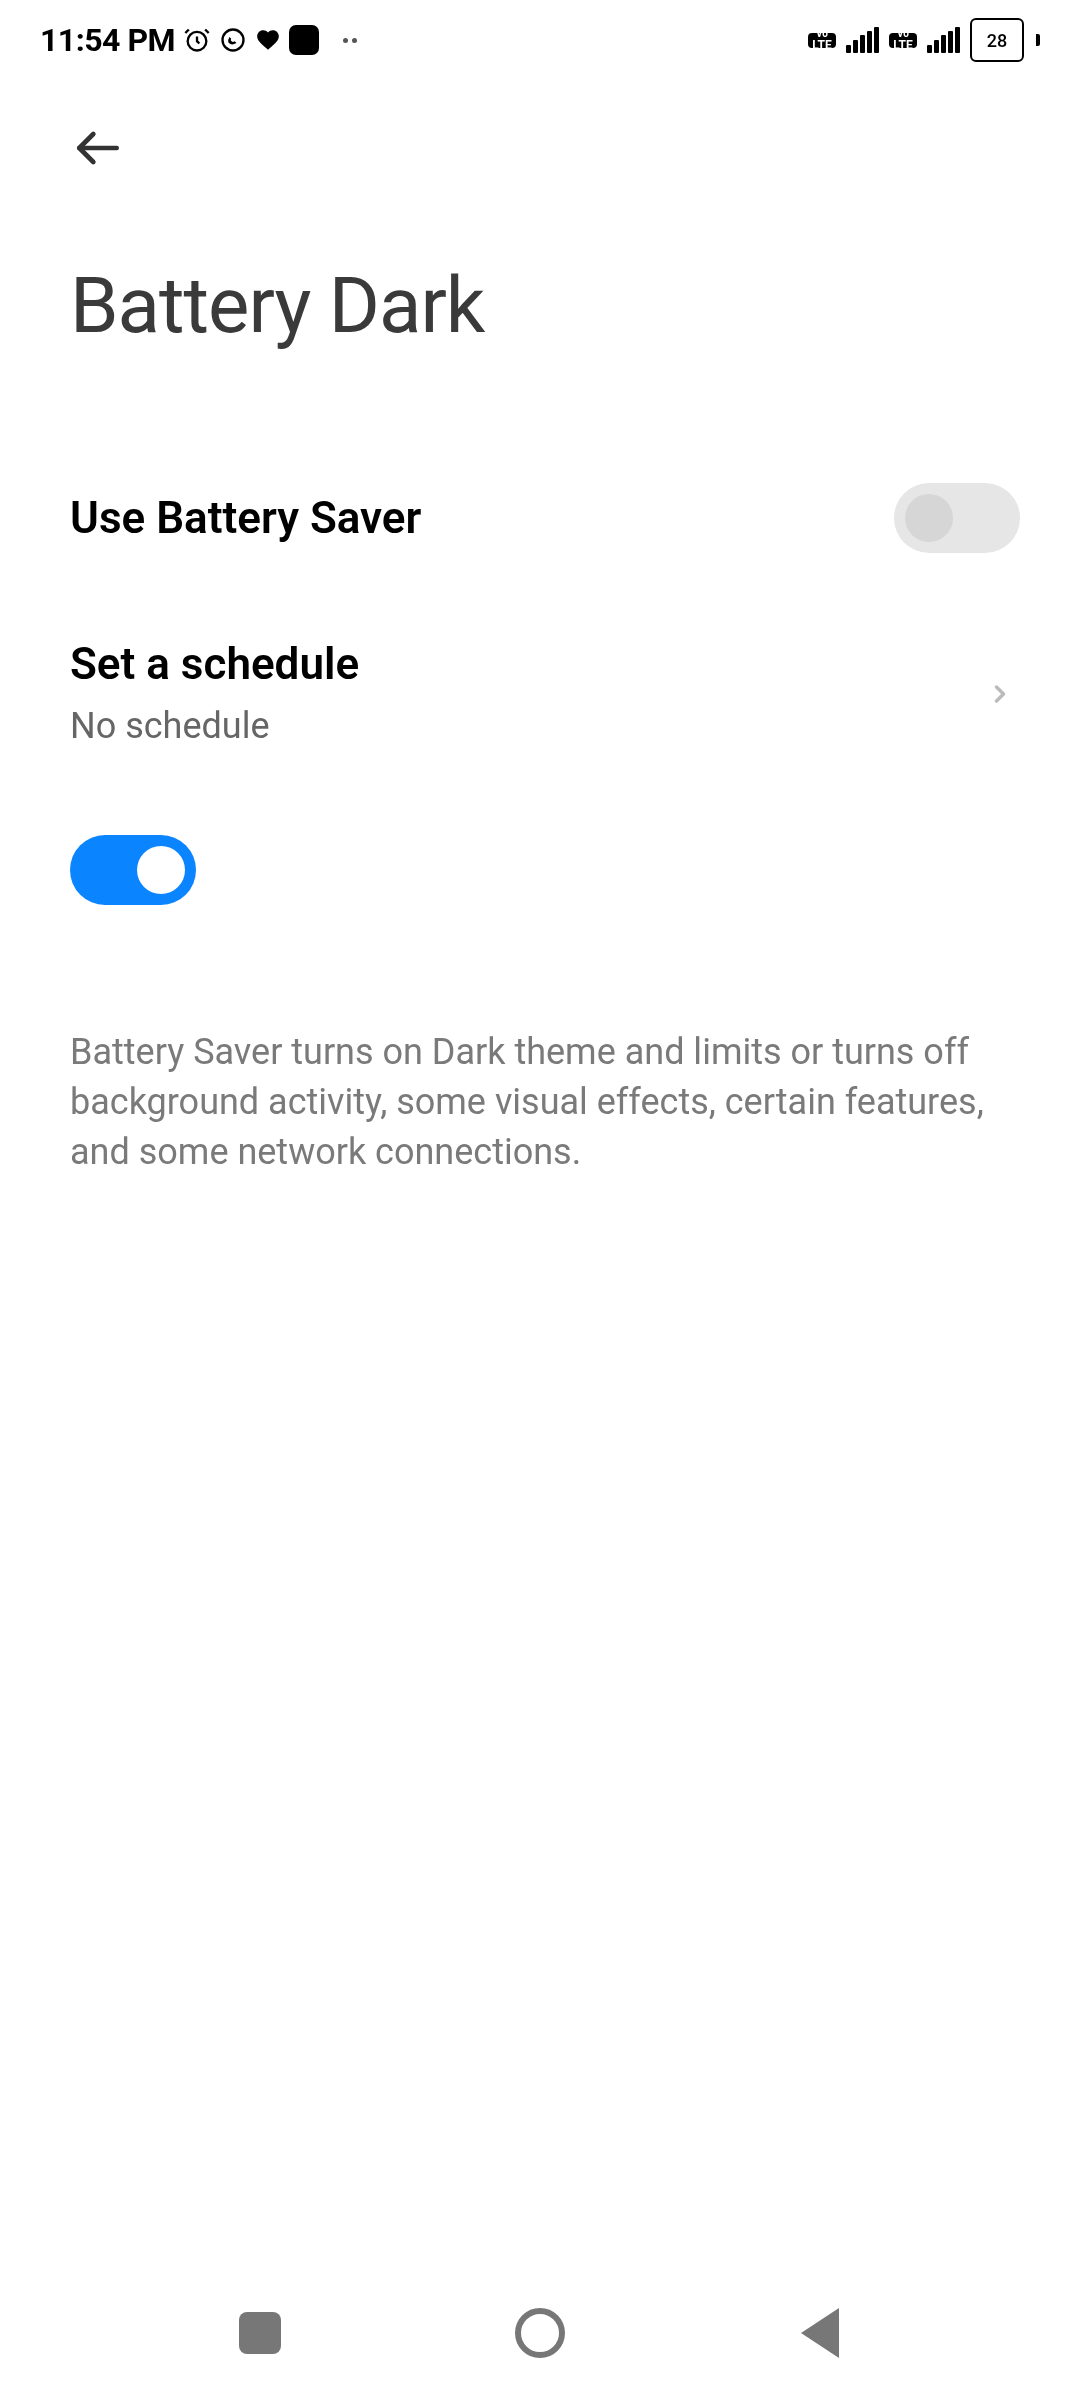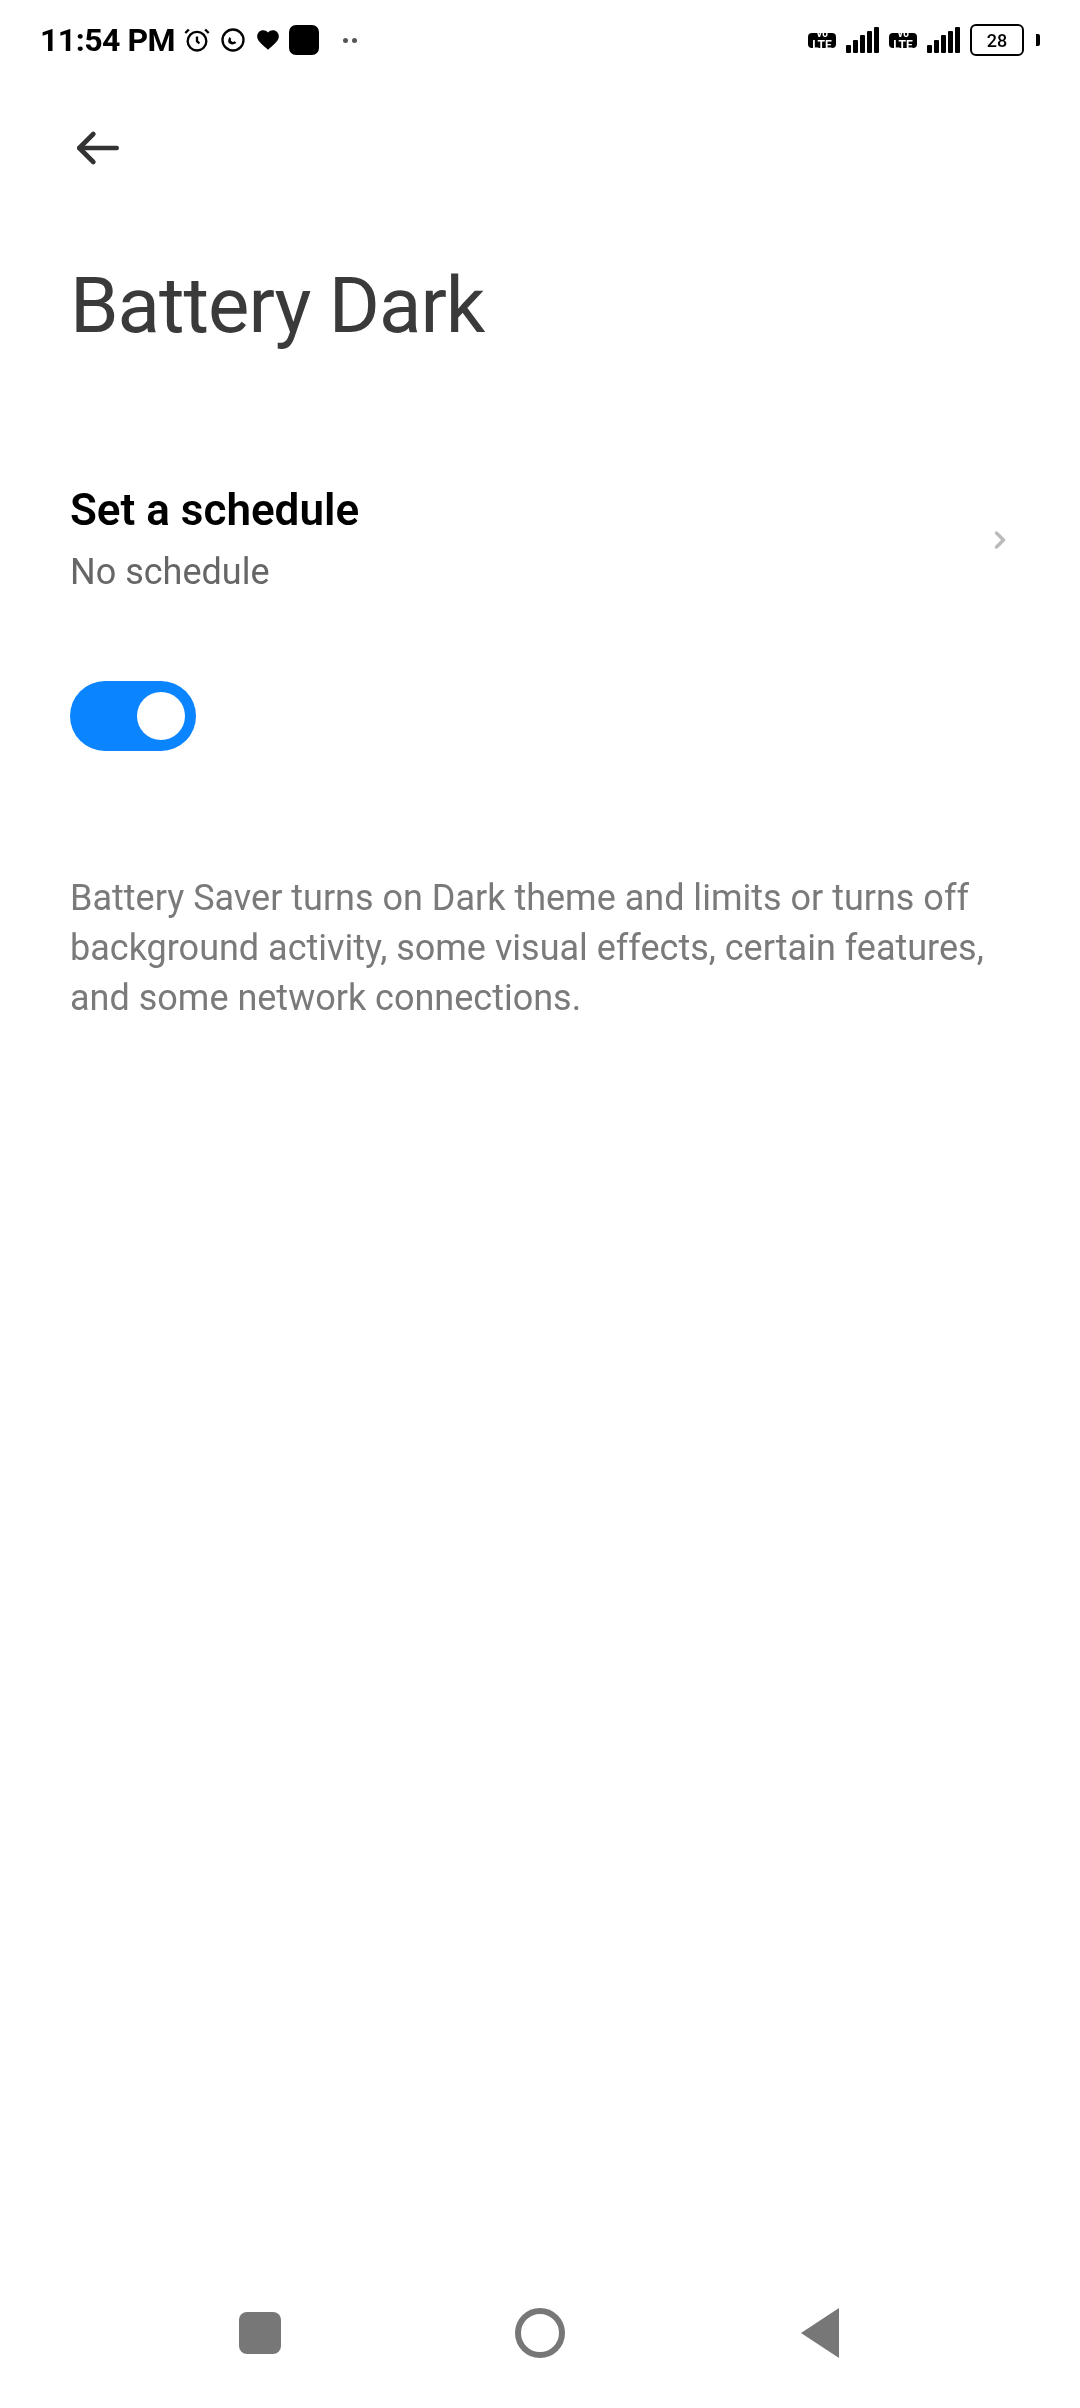--- a/index.html
+++ b/index.html
@@ -72,21 +72,21 @@
     }
     .signal-bars span:nth-child(1) { height: 8px; }
     .signal-bars span:nth-child(2) { height: 13px; }
     .signal-bars span:nth-child(3) { height: 18px; }
     .signal-bars span:nth-child(4) { height: 22px; }
     .signal-bars span:nth-child(5) { height: 26px; }
     .battery-box {
       border: 2.5px solid #000;
       border-radius: 6px;
       width: 54px;
-      height: 32px;
+      height: 44px;
       display: flex;
       align-items: center;
       justify-content: center;
       font-size: 18px;
       font-weight: 500;
       position: relative;
     }
     .battery-tip {
       width: 4px;
       height: 12px;
@@ -296,20 +296,28 @@
         <line x1="20" y1="12" x2="4" y2="12"></line>
         <polyline points="10 18 4 12 10 6"></polyline>
       </svg>
   </div>
 </div>
 
 <h1 class="page-title">Battery Dark</h1>
 
 <div class="settings-list">
 
+  <div class="setting-item">
+    <div class="setting-text">
+      <div class="setting-title">Use Battery Saver</div>
+    </div>
+    <div class="toggle off">
+      <div class="toggle-knob"></div>
+    </div>
+  </div>
 
   <div class="setting-item">
     <div class="setting-text">
       <div class="setting-title">Set a schedule</div>
       <div class="setting-subtitle">No schedule</div>
     </div>
     <div class="chevron">
       <svg width="28" height="44" viewBox="0 0 24 24" fill="none" stroke="#bbb" stroke-width="3" stroke-linecap="round" stroke-linejoin="round">
           <polyline points="9 18 15 12 9 6"></polyline>
         </svg>

